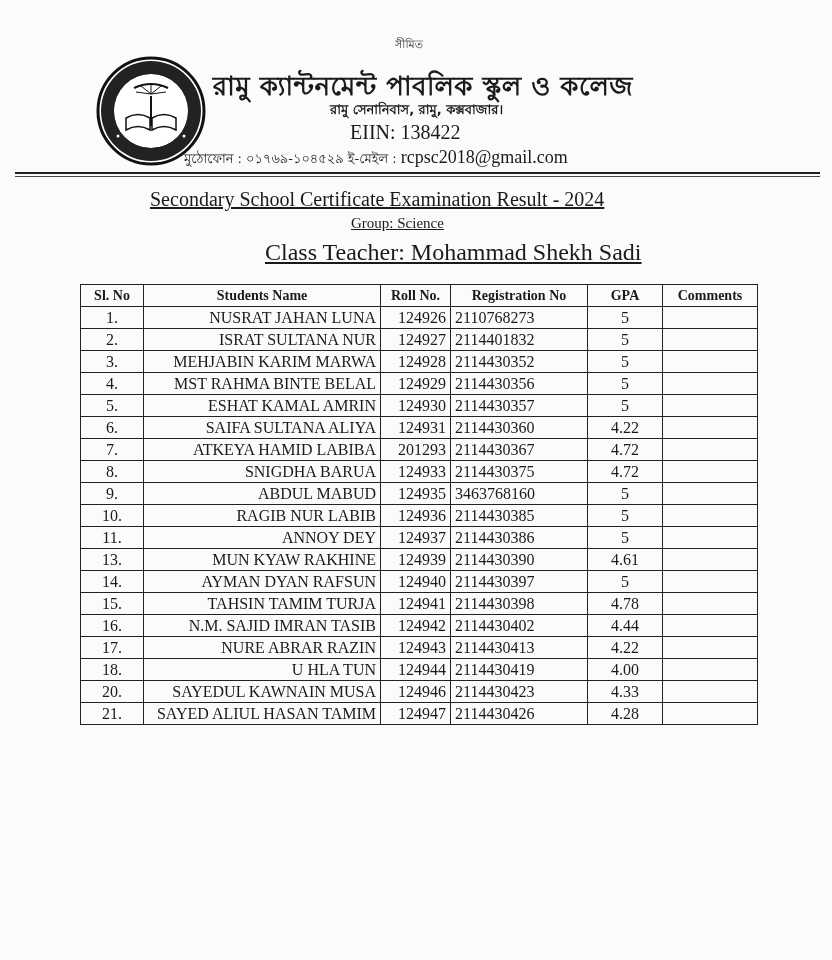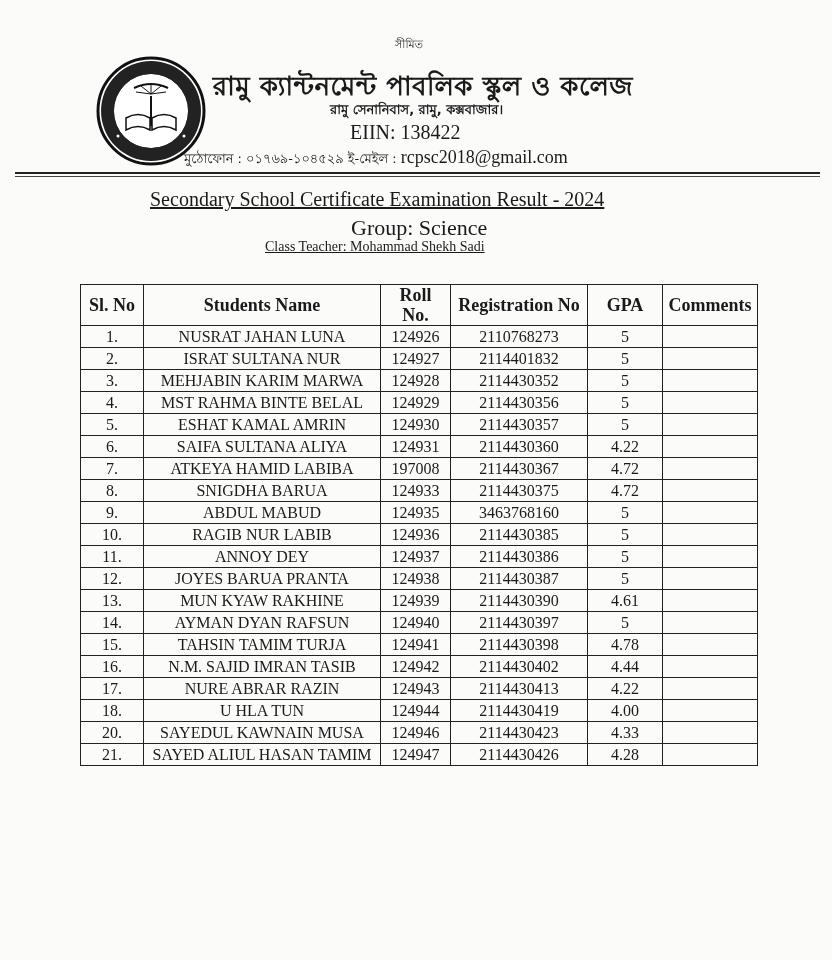--- a/index.html
+++ b/index.html
@@ -8,29 +8,29 @@
   #tagline { left:395px; top:36px; font-family:"DejaVu Sans", sans-serif; font-size:11px; }
   #logo { left:96px; top:56px; width:110px; height:110px; }
   #school-name { left:208px; top:58px; width:430px; text-align:center; font-family:"DejaVu Sans", sans-serif; font-size:26px; font-weight:bold; letter-spacing:0.5px;margin-top:8px; }
   #address { left:330px; top:100px; font-family:"DejaVu Sans", sans-serif; font-size:13px;font-weight:bold; }
   #eiin { left:350px; top:121px; font-size:20px; }
   #contact { left:184px; top:147px; font-size:18px; white-space:nowrap; }
   #contact .bn { font-family:"DejaVu Sans", sans-serif; font-size:13px;margin-top:36px; }
   #rule1 { left:15px; top:172px; width:805px; height:2px; background:#222; }
   #rule2 { left:15px; top:176px; width:805px; height:1px; background:#444; }
   #title { left:150px; top:188px; font-size:20px; font-weight:normal; text-decoration:underline; white-space:nowrap; }
-  #group { left:351px; top:215px; font-size:22px; }
-  #teacher { left:265px; top:239px; font-size:14px; text-decoration:underline; white-space:nowrap; }
+  #group { left:351px; top:215px; font-size:15px; text-decoration:underline; }
+  #teacher { left:265px; top:239px; font-size:24px; text-decoration:underline; white-space:nowrap; }
   #result-table { position:absolute; left:80px; top:284px; border-collapse:collapse; font-size:16px; }
   #result-table th, #result-table td { border:1.5px solid #222; padding:0 4px; height:21px; line-height:20px; }
-  #result-table th { font-weight:bold; font-size:18px; text-align:center; }
+  #result-table th { font-weight:bold; font-size:14px; text-align:center; }
   .c-sl { width:54px; text-align:center; }
-  .c-name { width:228px; text-align:center; }
-  .c-roll { width:61px; text-align:center; }
-  .c-reg { width:128px; text-align:center; }
+  .c-name { width:228px; text-align:right; }
+  .c-roll { width:61px; text-align:right; }
+  .c-reg { width:128px; }
   .c-gpa { width:66px; text-align:center; }
   .c-com { width:86px; }
 </style>
 </head>
 <body>
 
 <div class="abs" id="tagline">সীমিত</div>
 
 <svg class="abs" id="logo" viewBox="0 0 110 110">
   <circle cx="55" cy="55" r="53" fill="#fff" stroke="#111" stroke-width="3"></circle>
@@ -114,21 +114,21 @@
         <td class="c-sl">6.</td>
         <td class="c-name">SAIFA SULTANA ALIYA</td>
         <td class="c-roll">124931</td>
         <td class="c-reg">2114430360</td>
         <td class="c-gpa">4.22</td>
         <td class="c-com"></td>
       </tr>
       <tr>
         <td class="c-sl">7.</td>
         <td class="c-name">ATKEYA HAMID LABIBA</td>
-        <td class="c-roll">197008</td>
+        <td class="c-roll">201293</td>
         <td class="c-reg">2114430367</td>
         <td class="c-gpa">4.72</td>
         <td class="c-com"></td>
       </tr>
       <tr>
         <td class="c-sl">8.</td>
         <td class="c-name">SNIGDHA BARUA</td>
         <td class="c-roll">124933</td>
         <td class="c-reg">2114430375</td>
         <td class="c-gpa">4.72</td>
@@ -152,28 +152,20 @@
       </tr>
       <tr>
         <td class="c-sl">11.</td>
         <td class="c-name">ANNOY DEY</td>
         <td class="c-roll">124937</td>
         <td class="c-reg">2114430386</td>
         <td class="c-gpa">5</td>
         <td class="c-com"></td>
       </tr>
       <tr>
-        <td class="c-sl">12.</td>
-        <td class="c-name">JOYES BARUA PRANTA</td>
-        <td class="c-roll">124938</td>
-        <td class="c-reg">2114430387</td>
-        <td class="c-gpa">5</td>
-        <td class="c-com"></td>
-      </tr>
-      <tr>
         <td class="c-sl">13.</td>
         <td class="c-name">MUN KYAW RAKHINE</td>
         <td class="c-roll">124939</td>
         <td class="c-reg">2114430390</td>
         <td class="c-gpa">4.61</td>
         <td class="c-com"></td>
       </tr>
       <tr>
         <td class="c-sl">14.</td>
         <td class="c-name">AYMAN DYAN RAFSUN</td>

